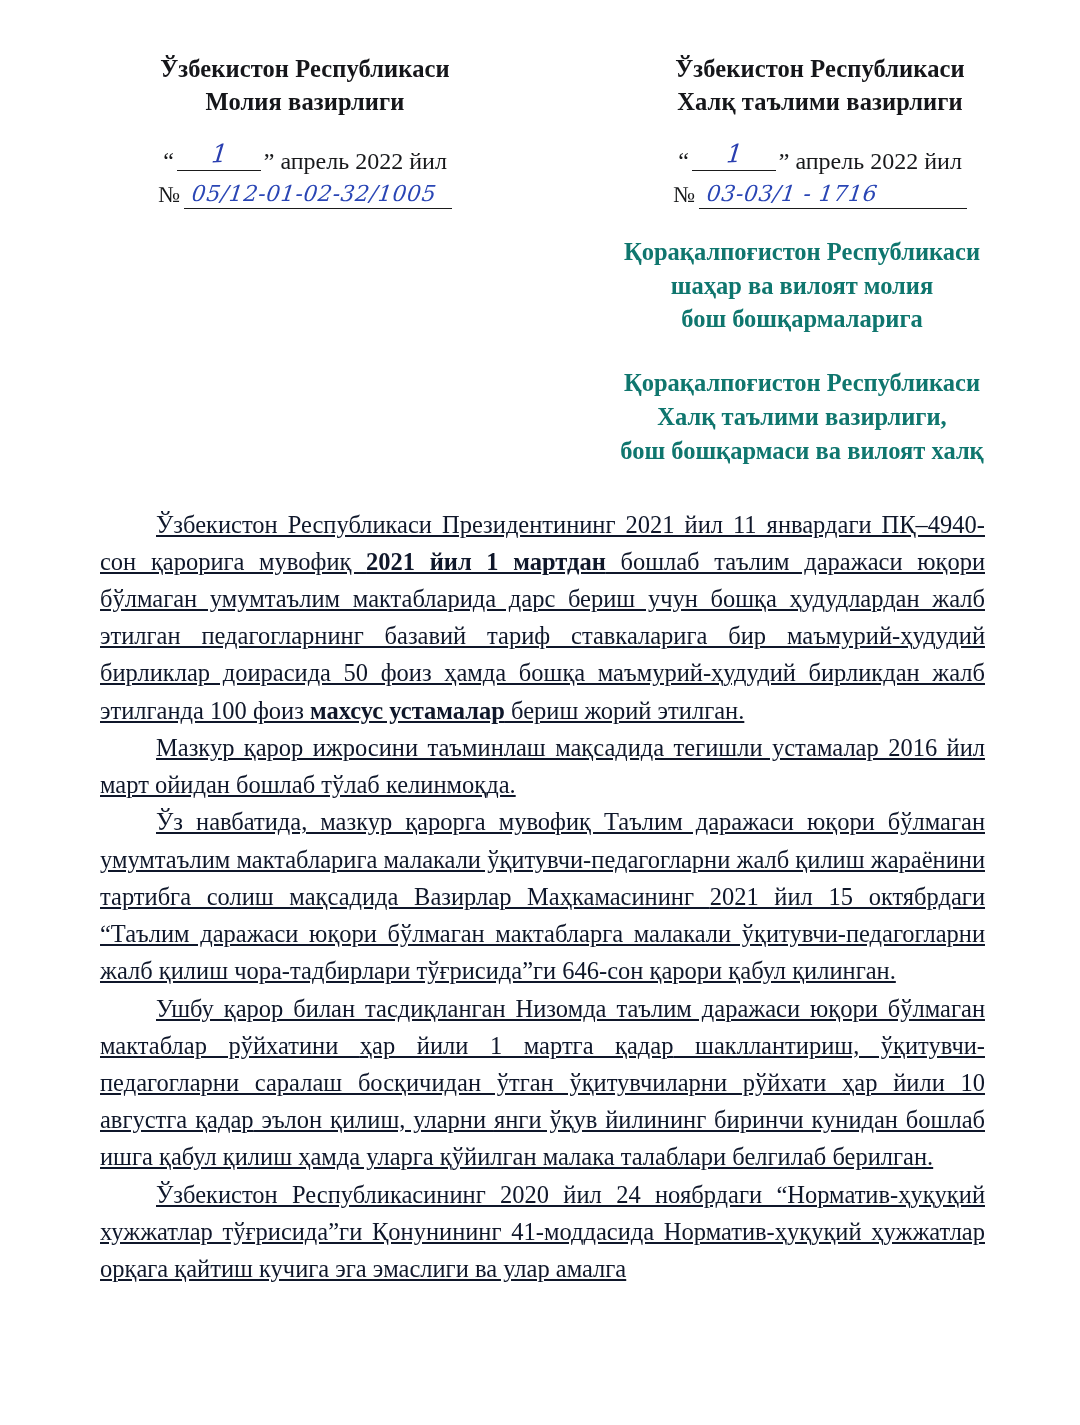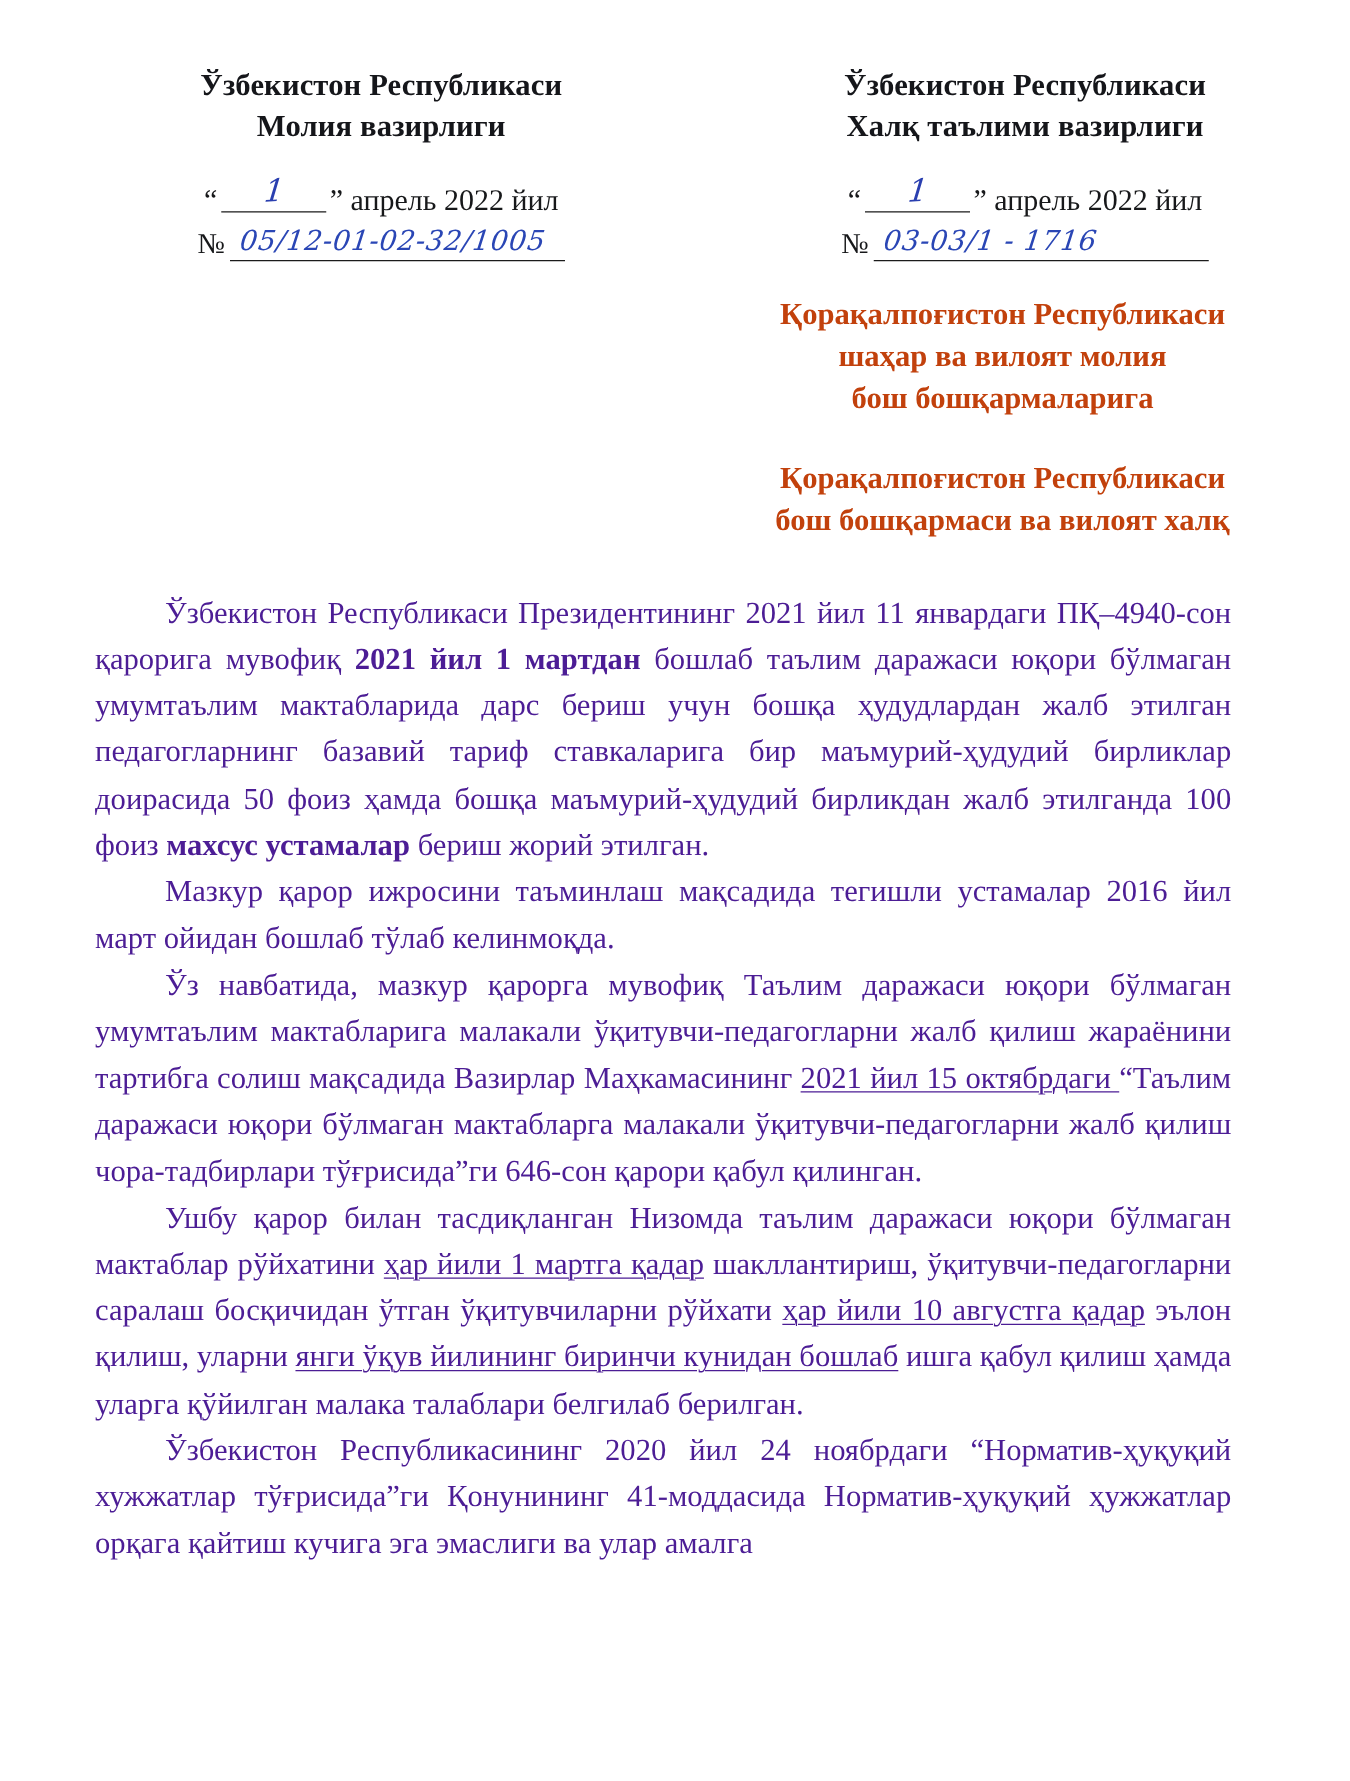--- a/index.html
+++ b/index.html
@@ -115,34 +115,35 @@
     padding-right: 48px;
   }
   .addressee {
     text-align: center;
     font-weight: bold;
     font-size: 24.5px;
     line-height: 1.38;
     width: 440px;
     margin-left: auto;
     margin-right: 10px;
-    color: #c2410c;
+    color: #0f766e;
   }
   .addressee + .addressee { margin-top: 30px; }
 
   
   .body-text {
     margin-top: 38px;
-    padding: 0 95px 0 76px;
+    padding: 0 95px 0 100px;
     box-sizing: border-box;
     font-size: 24.5px;
     line-height: 1.52;
     text-align: justify;
     text-justify: inter-word;
-    color: #4c1d95;
+    color: #0f172a;
+    text-decoration: underline;
   }
   .body-text p {
     margin: 0;
     text-indent: 56px;
   }
   .body-text p.last { text-align: justify; }
   b { font-weight: bold; }
   u.ul {
     text-decoration: underline;
     text-underline-offset: 3px;
@@ -193,20 +194,21 @@
   </div>
 
   <div class="addressees">
     <div class="addressee">
         <div>Қорақалпоғистон Республикаси</div>
         <div>шаҳар ва вилоят молия</div>
         <div>бош бошқармаларига</div>
       </div>
     <div class="addressee">
         <div>Қорақалпоғистон Республикаси</div>
+        <div>Халқ таълими вазирлиги,</div>
         <div>бош бошқармаси ва вилоят халқ</div>
       </div>
   </div>
 
   <div class="body-text">
       <p><span>Ўзбекистон Республикаси Президентининг 2021 йил 11 январдаги ПҚ–4940-сон қарорига мувофиқ </span><b>2021 йил 1 мартдан</b><span> бошлаб таълим даражаси юқори бўлмаган умумтаълим мактабларида дарс бериш учун бошқа ҳудудлардан жалб этилган педагогларнинг базавий тариф ставкаларига бир маъмурий-ҳудудий бирликлар доирасида 50 фоиз ҳамда бошқа маъмурий-ҳудудий бирликдан жалб этилганда 100 фоиз </span><b>махсус устамалар</b><span> бериш жорий этилган.</span></p>
       <p><span>Мазкур қарор ижросини таъминлаш мақсадида тегишли устамалар 2016 йил март ойидан бошлаб тўлаб келинмоқда.</span></p>
       <p><span>Ўз навбатида, мазкур қарорга мувофиқ Таълим даражаси юқори бўлмаган умумтаълим мактабларига малакали ўқитувчи-педагогларни жалб қилиш жараёнини тартибга солиш мақсадида Вазирлар Маҳкамасининг </span><u class="ul">2021 йил 15 октябрдаги </u><span>“Таълим даражаси юқори бўлмаган мактабларга малакали ўқитувчи-педагогларни жалб қилиш чора-тадбирлари тўғрисида”ги 646-сон қарори қабул қилинган.</span></p>
       <p><span>Ушбу қарор билан тасдиқланган Низомда таълим даражаси юқори бўлмаган мактаблар рўйхатини </span><u class="ul">ҳар йили 1 мартга қадар</u><span> шакллантириш, ўқитувчи-педагогларни саралаш босқичидан ўтган ўқитувчиларни рўйхати </span><u class="ul">ҳар йили 10 августга қадар</u><span> эълон қилиш, уларни </span><u class="ul">янги ўқув йилининг биринчи кунидан бошлаб</u><span> ишга қабул қилиш ҳамда уларга қўйилган малака талаблари белгилаб берилган.</span></p>
       <p class="last"><span>Ўзбекистон Республикасининг 2020 йил 24 ноябрдаги “Норматив-ҳуқуқий хужжатлар тўғрисида”ги Қонунининг 41-моддасида Норматив-ҳуқуқий ҳужжатлар орқага қайтиш кучига эга эмаслиги ва улар амалга</span></p>

